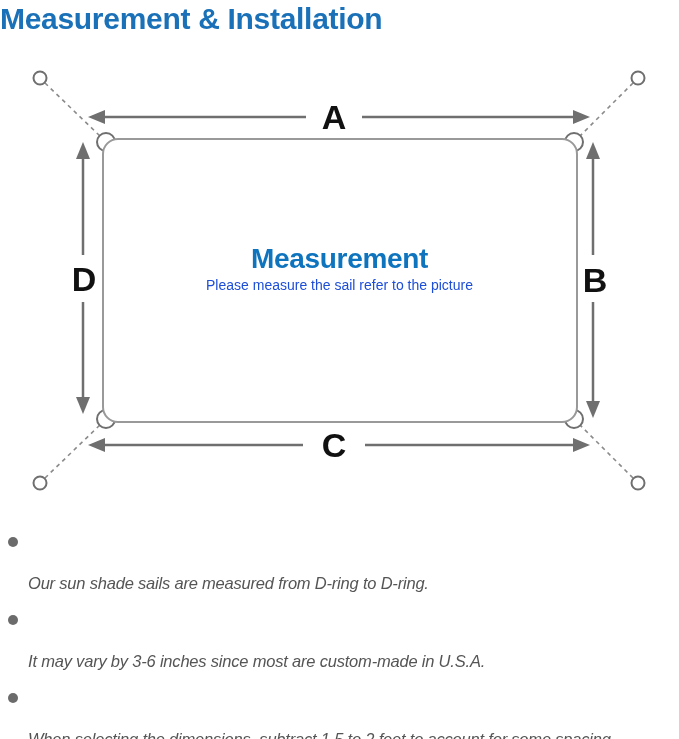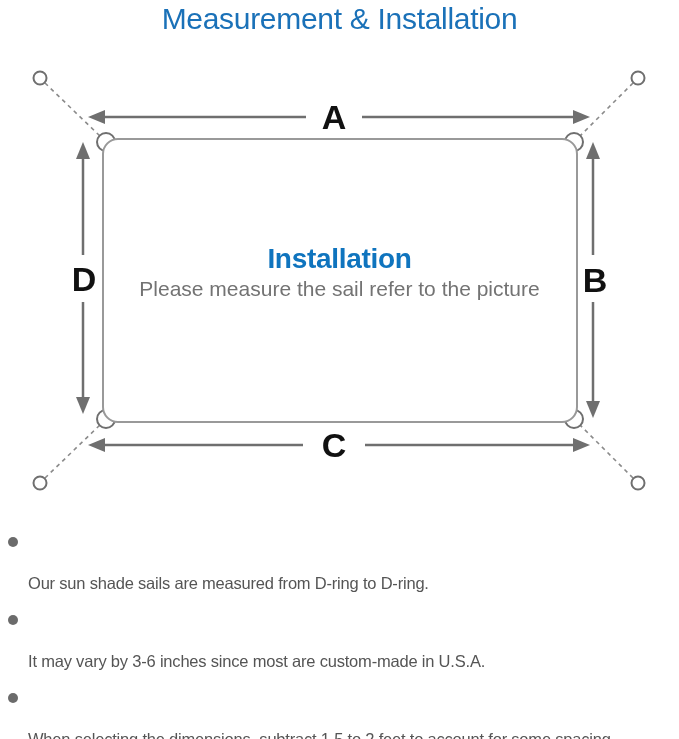--- a/index.html
+++ b/index.html
@@ -2,40 +2,41 @@
 <html><head>
 <meta charset="utf-8">
 <style>
   html,body{margin:0;padding:0;background:#ffffff;}
   .page{
     position:relative;width:679px;height:739px;background:#ffffff;overflow:hidden;
     font-family:"Liberation Sans", sans-serif;
   }
   .page-title{
     position:absolute;top:2px;left:0;width:679px;
-    text-align:center;font-size:30px;font-weight:normal;color:#1A71B8;
+    text-align:left;font-size:30px;font-weight:bold;color:#1A71B8;
     letter-spacing:-0.3px;
   }
   .diagram-svg{position:absolute;top:0;left:0;}
   .center-title{
     position:absolute;top:243px;left:0;width:679px;text-align:center;
     font-size:28px;font-weight:bold;color:#0F74BE;letter-spacing:-0.3px;
   }
   .center-subtitle{
     position:absolute;top:277px;left:0;width:679px;text-align:center;
-    font-size:21px;color:#737373;
+    font-size:14px;color:#1d4ed8;
   }
   .notes{
     position:absolute;top:531px;left:8px;width:666px;
     list-style:none;margin:0;padding:0;
   }
   .note-item{
     position:relative;padding-left:20px;margin-bottom:15px;
     font-size:16.5px;line-height:21px;letter-spacing:-0.2px;color:#555555;
     white-space:pre-line;
+    font-style:italic;
   }
   .bullet-dot{
     position:absolute;left:0;top:6px;width:10px;height:10px;border-radius:50%;
     background:#6b6b6b;
   }
   .dim-label{
     font-family:"Liberation Sans", sans-serif;font-size:34px;font-weight:bold;fill:#111111;
   }
 </style>
 </head>
@@ -96,21 +97,21 @@
 
     <g stroke="#6f6f6f" stroke-width="2.5">
       <line x1="593" y1="156" x2="593" y2="255"></line>
       <line x1="593" y1="302" x2="593" y2="404"></line>
       <polygon points="593,142 586,159 600,159" fill="#6f6f6f" stroke="none"></polygon>
       <polygon points="593,418 586,401 600,401" fill="#6f6f6f" stroke="none"></polygon>
     </g>
     <text class="dim-label" x="595" y="292" text-anchor="middle" stroke="none">B</text>
   </svg>
 
-  <div class="center-title">Installation</div>
+  <div class="center-title">Measurement</div>
   <div class="center-subtitle">Please measure the sail refer to the picture</div>
 
   <ul class="notes">
     <li class="note-item">
       <span class="bullet-dot"></span>
       <span>Our sun shade sails are measured from D-ring to D-ring.</span>
     </li>
     <li class="note-item">
       <span class="bullet-dot"></span>
       <span>It may vary by 3-6 inches since most are custom-made in U.S.A.</span>

